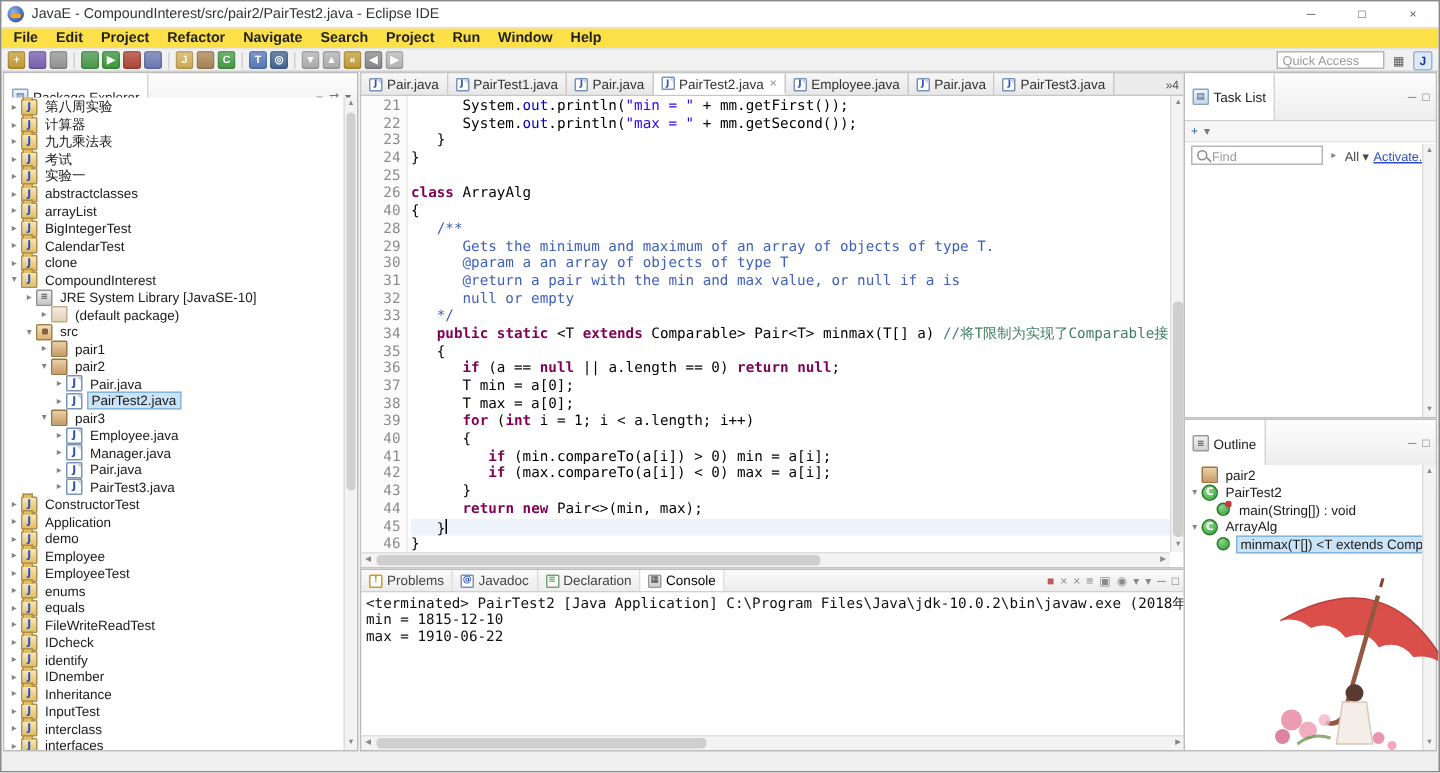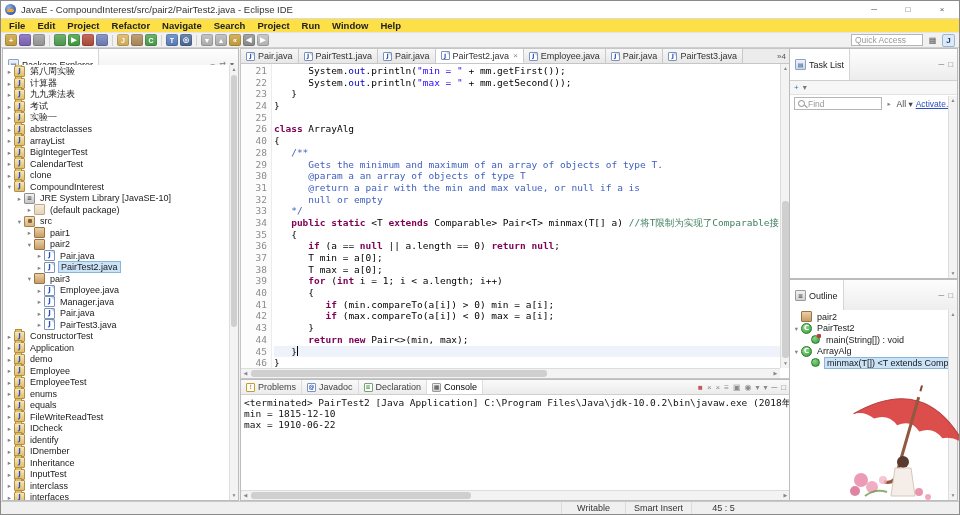--- a/index.html
+++ b/index.html
@@ -629,26 +629,20 @@
             <span class="tlabel">minmax(T[]) &lt;T extends Comparab</span>
           </div>
         </div>
       <div class="vscroll" style="top:30px;">
         <div class="varrow">▲</div>
         <div class="varrow bottom">▼</div>
       </div>
     </div>
   </div>
 
-  <div class="statusbar">
-    <span class="sb-spacer"></span>
-    <span class="sb-seg">Writable</span>
-    <span class="sb-seg">Smart Insert</span>
-    <span class="sb-seg">45 : 5</span>
-  </div>
 
   <svg class="deco" viewBox="0 0 128 122">
     <g transform="rotate(16 80 40)" opacity="0.92">
       <path d="M22 46 Q80 -14 138 46 Q126 39 114 45 Q102 36 90 45 Q79 35 67 45 Q55 36 43 45 Q32 40 22 46 Z" fill="#d8403c"></path>
       <path d="M22 46 Q80 -14 138 46" fill="none" stroke="#b22f2c" stroke-width="1"></path>
       <line x1="80" y1="6" x2="80" y2="0" stroke="#7a3020" stroke-width="2"></line>
       <path d="M80 12 L80 92 Q80 103 70 103" stroke="#8a4a30" stroke-width="3" fill="none"></path>
     </g>
     <circle cx="30" cy="96" r="7" fill="#e88aa6" opacity="0.85"></circle>
     <circle cx="41" cy="103" r="6" fill="#ef9fb6" opacity="0.85"></circle>

